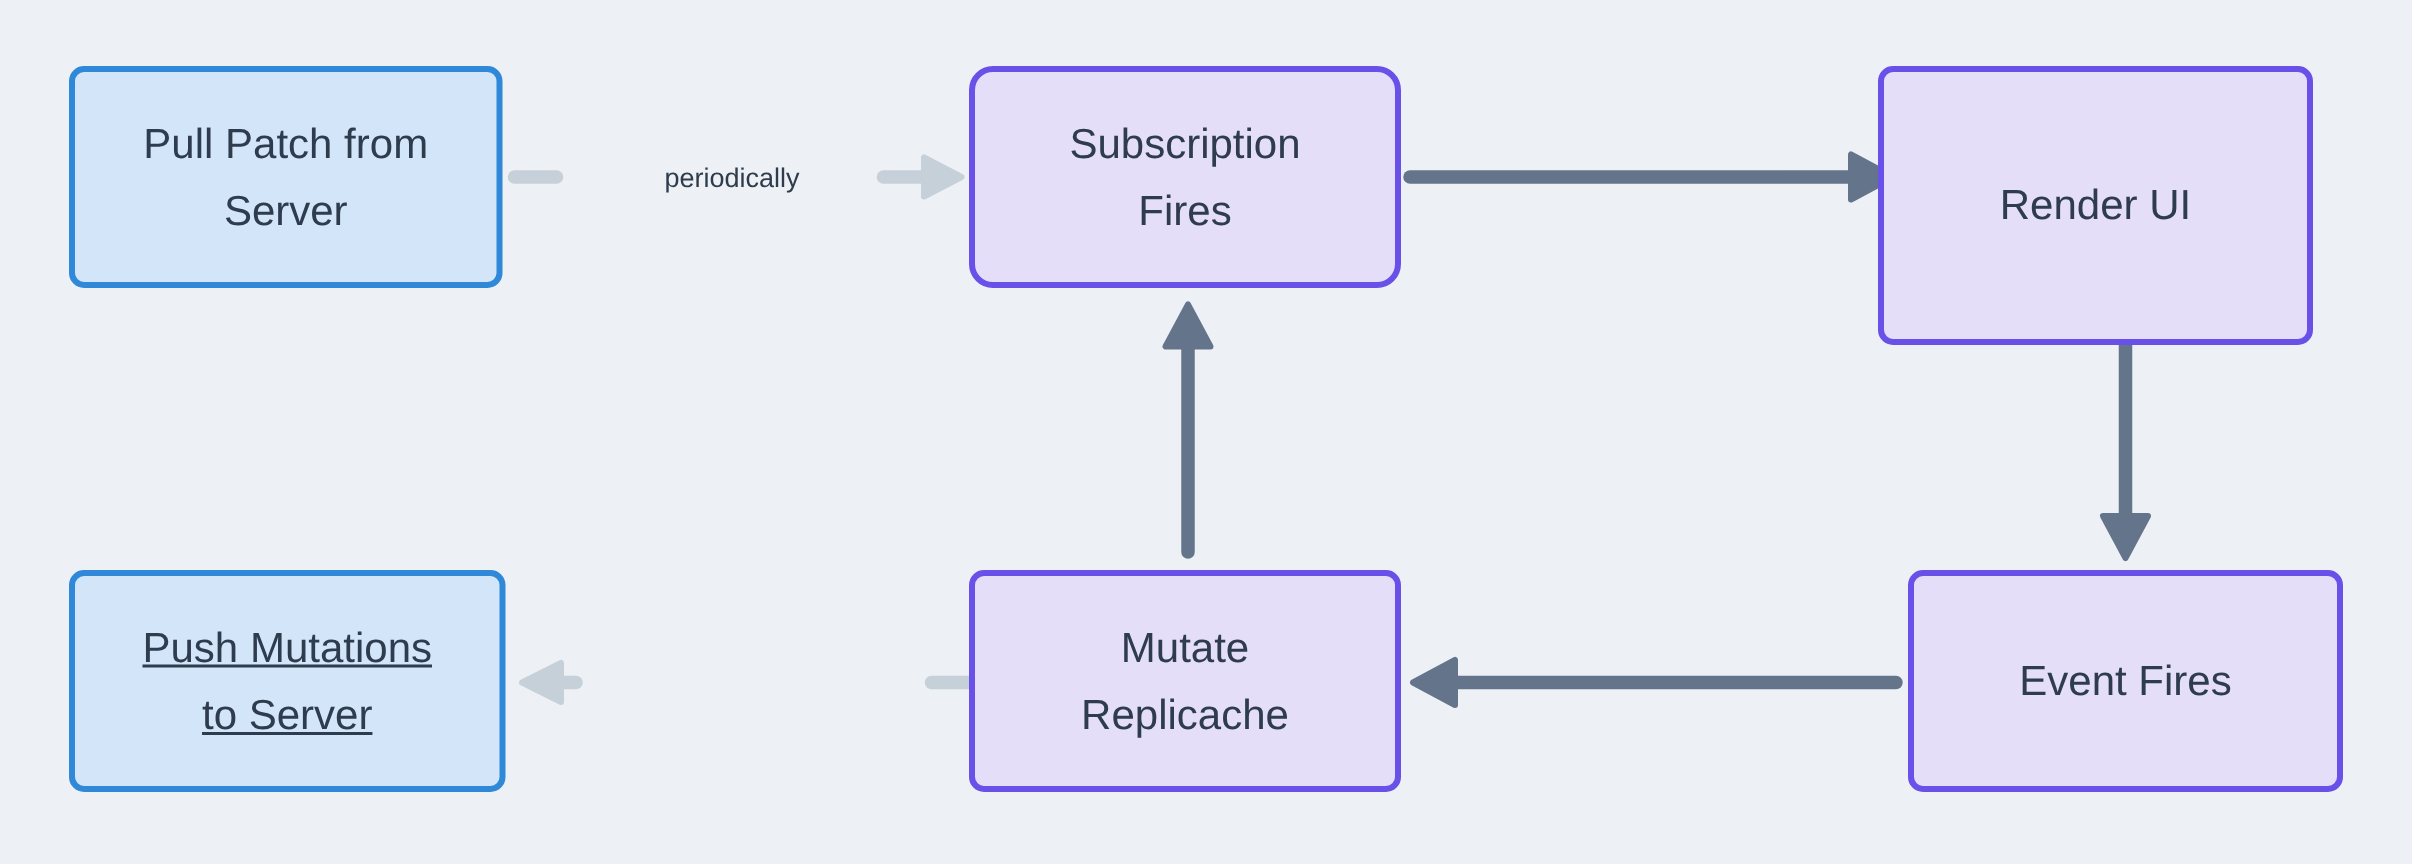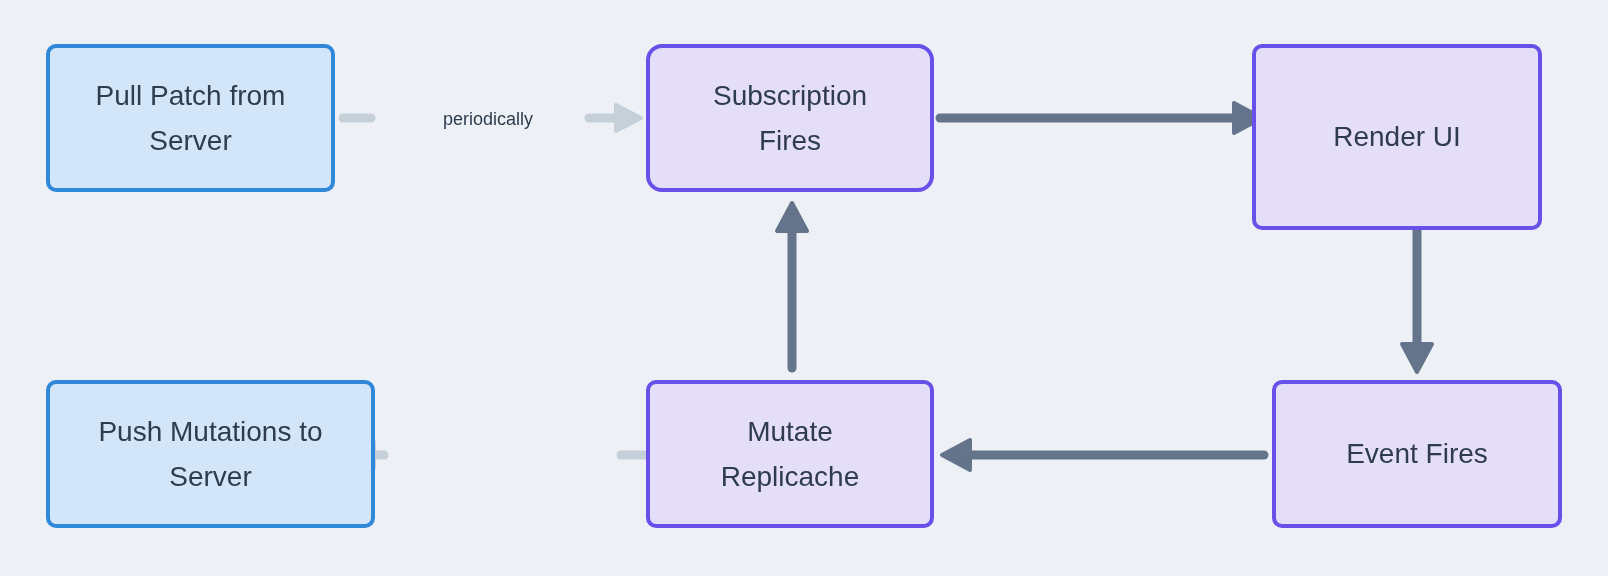--- a/index.html
+++ b/index.html
@@ -30,21 +30,21 @@
     line-height: 1.62;
     font-weight: 500;
     color: #2e3c4e;
   }
   .node.blue   { background: #d3e5f8; border-color: #2f88d8; }
   .node.purple { background: #e4def9; border-color: #6950e8; }
 
   #node-pull-patch        { left: 46px;   top: 44px;  width: 289px; height: 148px; justify-content: center; }
   #node-subscription      { left: 646px;  top: 44px;  width: 288px; height: 148px; border-radius: 16px; }
   #node-render-ui         { left: 1232px; top: 44px;  width: 290px; height: 186px; margin-left: 20px; }
-  #node-push-mutations    { left: 46px;   top: 380px; width: 329px; height: 148px; }
+  #node-push-mutations    { left: 46px;   top: 380px; width: 291px; height: 148px; text-decoration: underline; }
   #node-mutate-replicache { left: 646px;  top: 380px; width: 288px; height: 148px; }
   #node-event-fires       { left: 1272px; top: 380px; width: 290px; height: 148px; }
 
   .edge-label {
     position: absolute;
     transform: translate(-50%, -50%);
     white-space: nowrap;
     font-size: 18px;
     color: #2e3c4e;
     text-align: center;

